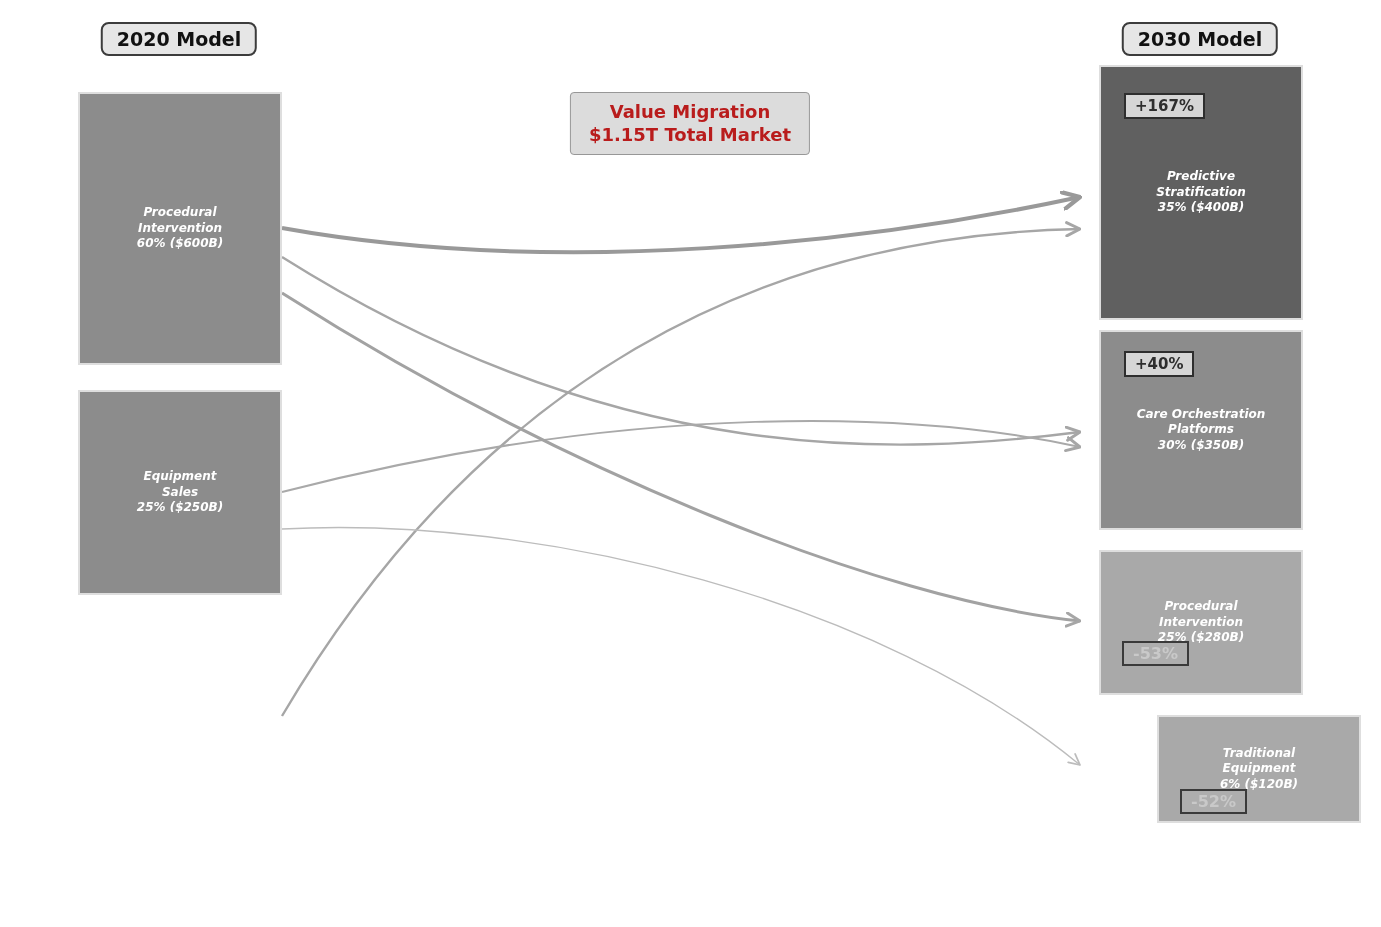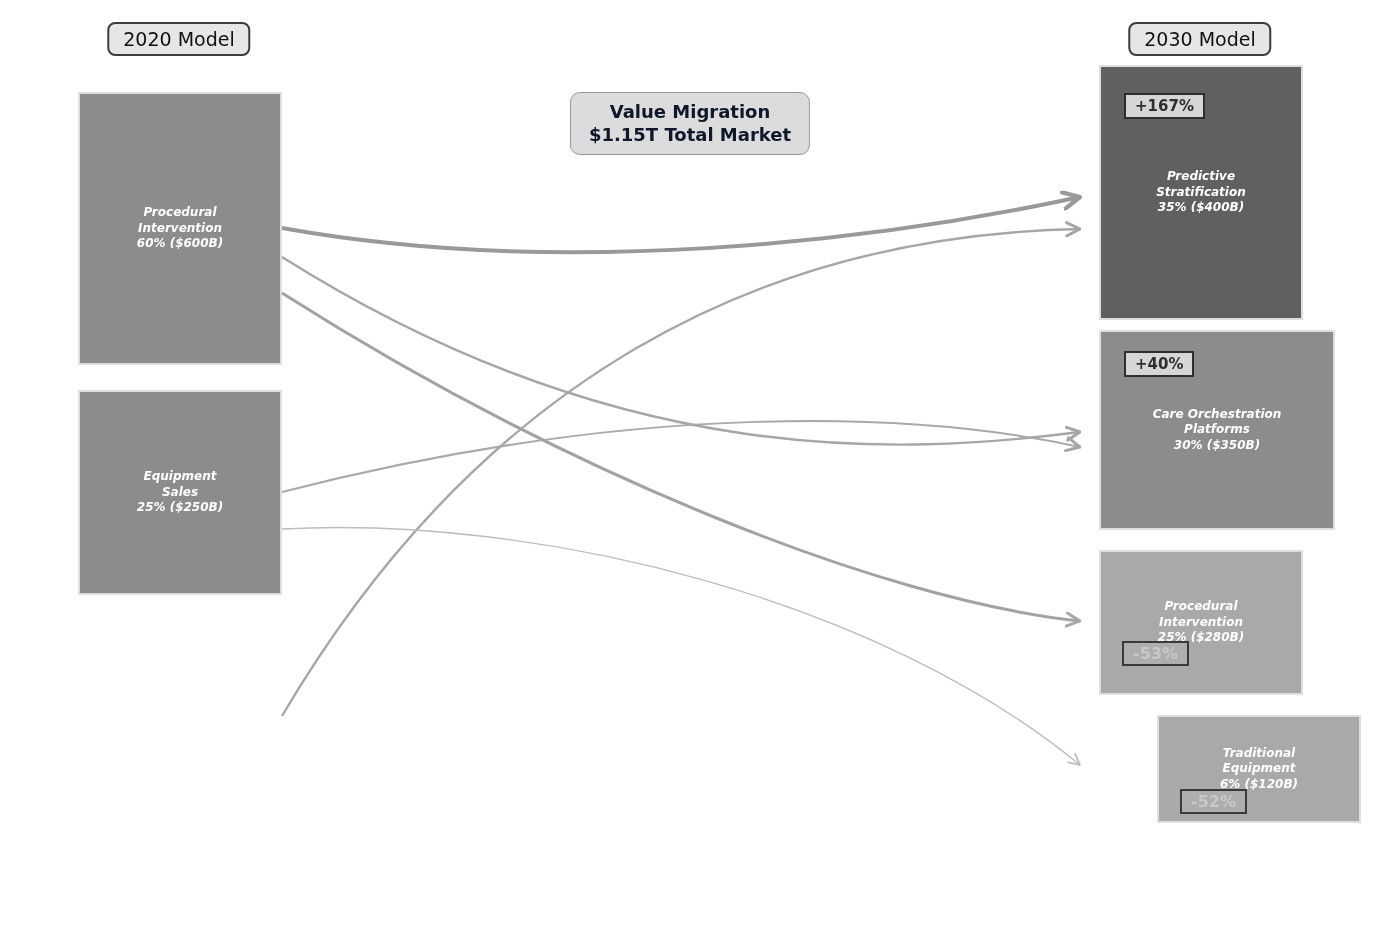--- a/index.html
+++ b/index.html
@@ -11,32 +11,32 @@
     overflow:hidden;
   }
   .flows{position:absolute;left:0;top:0;width:1381px;height:927px;}
   .col-title{
     position:absolute;
     transform:translateX(-50%);
     background:#e6e6e6;
     border:2px solid #3c3c3c;
     border-radius:8px;
     padding:4px 14px;
-    font-size:19px;font-weight:normal;color:#111;
+    font-size:19px;font-weight:bold;color:#111;
     white-space:nowrap;
   }
   .center-label{
     position:absolute;
     left:690px;top:92px;
     transform:translateX(-50%);
     background:#dcdcdc;
     border:1.5px solid #979797;
-    border-radius:10px;
+    border-radius:4px;
     padding:8px 18px;
-    font-size:18px;font-weight:bold;color:#0f172a;
+    font-size:18px;font-weight:bold;color:#b91c1c;
     text-align:center;line-height:1.25;
     white-space:nowrap;
   }
   .node{
     position:absolute;
     border:2px solid #dedede;
     box-sizing:border-box;
     display:flex;align-items:center;justify-content:center;
     text-align:center;
   }
@@ -119,21 +119,21 @@
 
   <div class="node fill-dark" style="left:1099px;top:65px;width:204px;height:255px;">
     <div class="badge badge-up" style="left:23px;top:26px;">+167%</div>
     <div class="node-label">
       <div>Predictive</div>
       <div>Stratification</div>
       <div>35% ($400B)</div>
     </div>
   </div>
 
-  <div class="node fill-medium" style="left:1099px;top:330px;width:236px;height:200px;">
+  <div class="node fill-medium" style="left:1099px;top:330px;width:204px;height:200px;">
     <div class="badge badge-up" style="left:23px;top:19px;">+40%</div>
     <div class="node-label">
       <div>Care Orchestration</div>
       <div>Platforms</div>
       <div>30% ($350B)</div>
     </div>
   </div>
 
   <div class="node fill-light" style="left:1099px;top:550px;width:204px;height:145px;">
     <div class="node-label">

